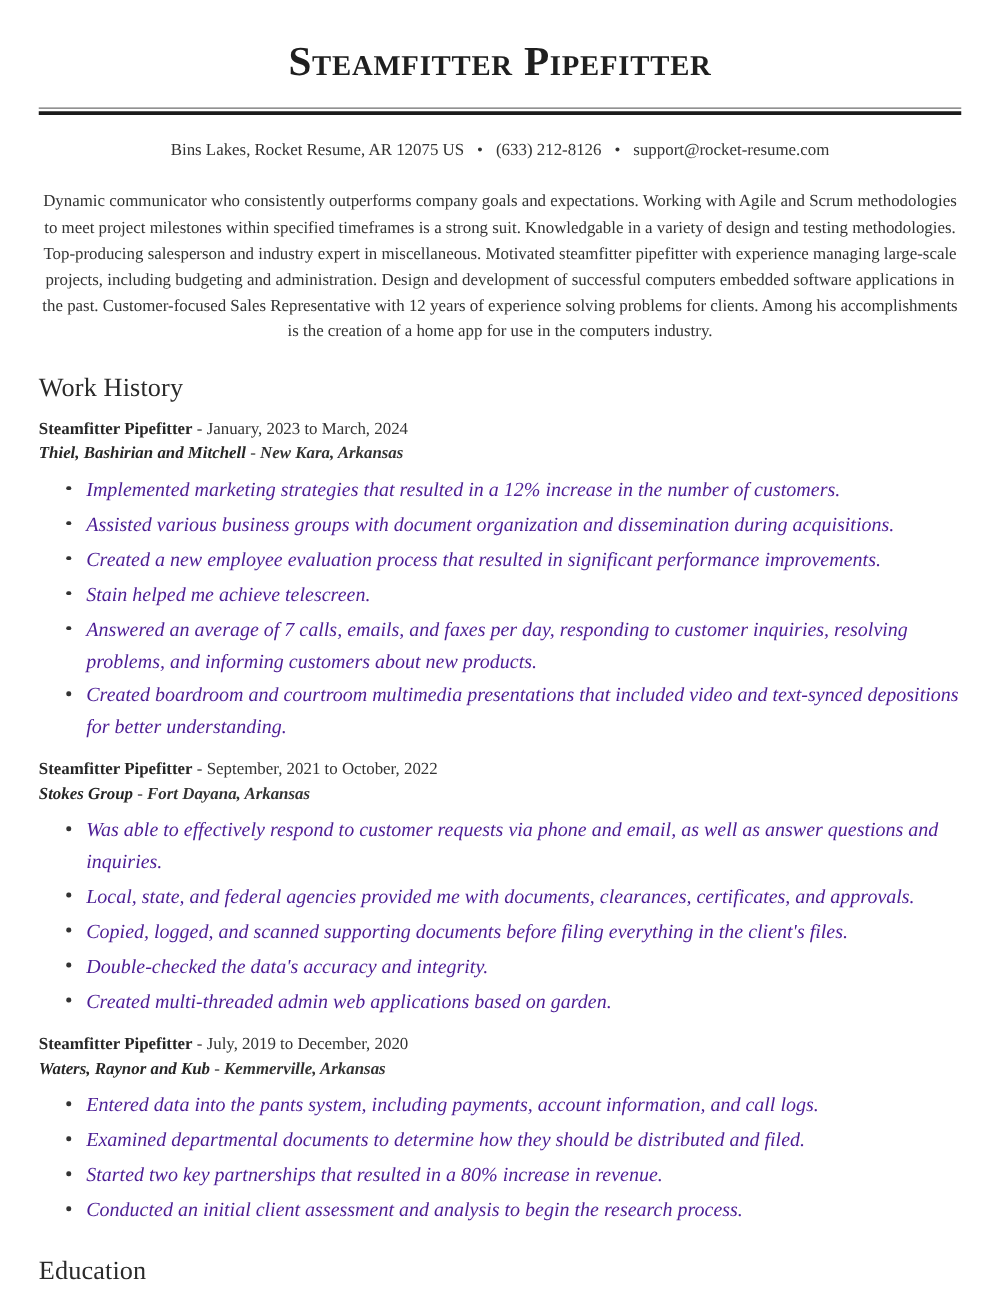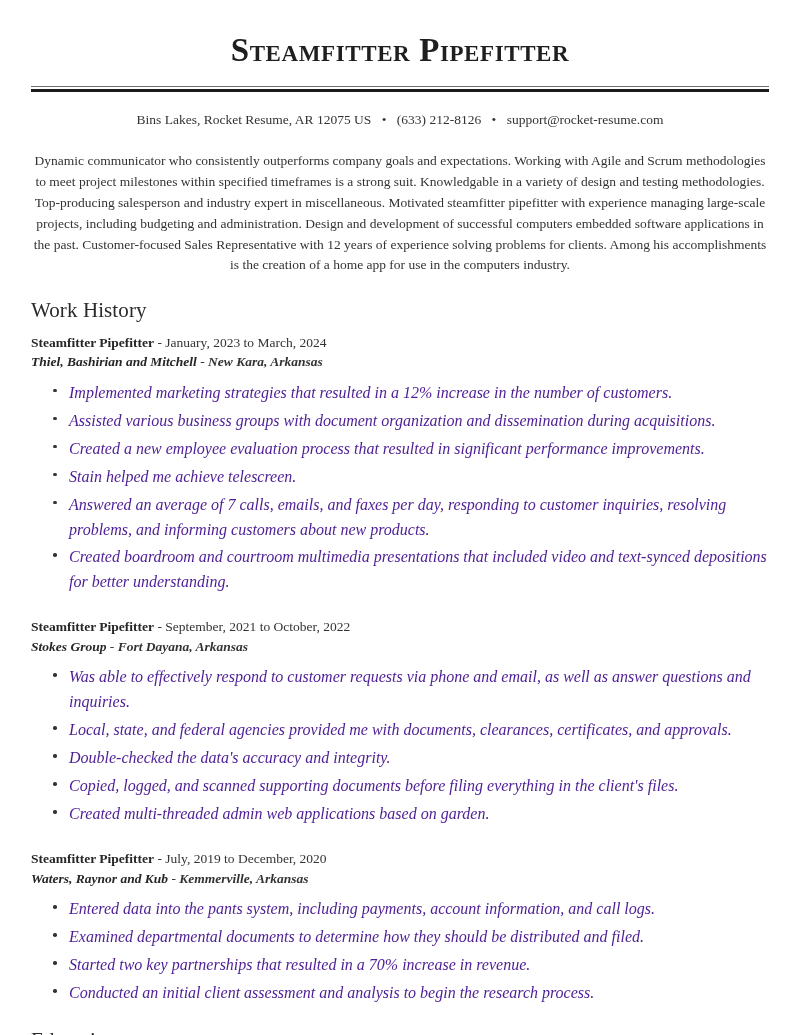--- a/index.html
+++ b/index.html
@@ -77,21 +77,21 @@
   .summary-text {
     font-size: 13.5px;
     line-height: 1.55;
     color: #333333;
     margin: 0;
     text-align: center;
   }
 
   
   .job {
-    margin-top: 22px;
+    margin-top: 10px;
   }
   .job:first-of-type {
     margin-top: 8px;
   }
   .job-line {
     font-size: 13.5px;
     line-height: 1.45;
     color: #333333;
   }
   .job-title {
@@ -201,37 +201,37 @@
     <div class="job">
       <div class="job-line">
         <span class="job-title">Steamfitter Pipefitter</span><span class="dash"> - </span><span class="job-dates">September, 2021 to October, 2022</span>
       </div>
       <div class="job-line">
         <span class="job-company">Stokes Group</span><span class="dash"> - </span><span class="job-location">Fort Dayana, Arkansas</span>
       </div>
       <ul class="bullets">
         <li>Was able to effectively respond to customer requests via phone and email, as well as answer questions and inquiries.</li>
         <li>Local, state, and federal agencies provided me with documents, clearances, certificates, and approvals.</li>
+        <li>Copied, logged, and scanned supporting documents before filing everything in the client's files.</li>
         <li>Double-checked the data's accuracy and integrity.</li>
-        <li>Copied, logged, and scanned supporting documents before filing everything in the client's files.</li>
         <li>Created multi-threaded admin web applications based on garden.</li>
       </ul>
     </div>
 
     <div class="job">
       <div class="job-line">
         <span class="job-title">Steamfitter Pipefitter</span><span class="dash"> - </span><span class="job-dates">July, 2019 to December, 2020</span>
       </div>
       <div class="job-line">
         <span class="job-company">Waters, Raynor and Kub</span><span class="dash"> - </span><span class="job-location">Kemmerville, Arkansas</span>
       </div>
       <ul class="bullets">
         <li>Entered data into the pants system, including payments, account information, and call logs.</li>
         <li>Examined departmental documents to determine how they should be distributed and filed.</li>
-        <li>Started two key partnerships that resulted in a 70% increase in revenue.</li>
+        <li>Started two key partnerships that resulted in a 80% increase in revenue.</li>
         <li>Conducted an initial client assessment and analysis to begin the research process.</li>
       </ul>
     </div>
   </div>
 
   <div class="section">
     <h2 class="section-heading">Education</h2>
 
     <div class="edu-entry">
       <div class="edu-line">

